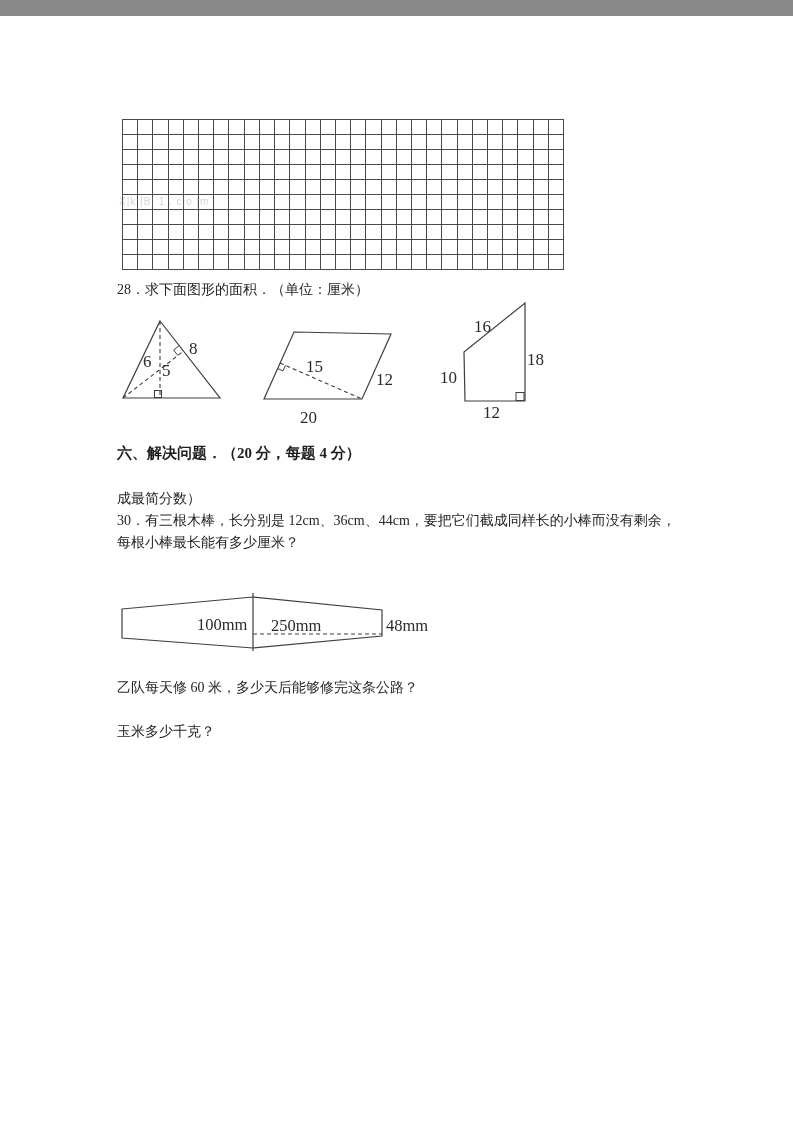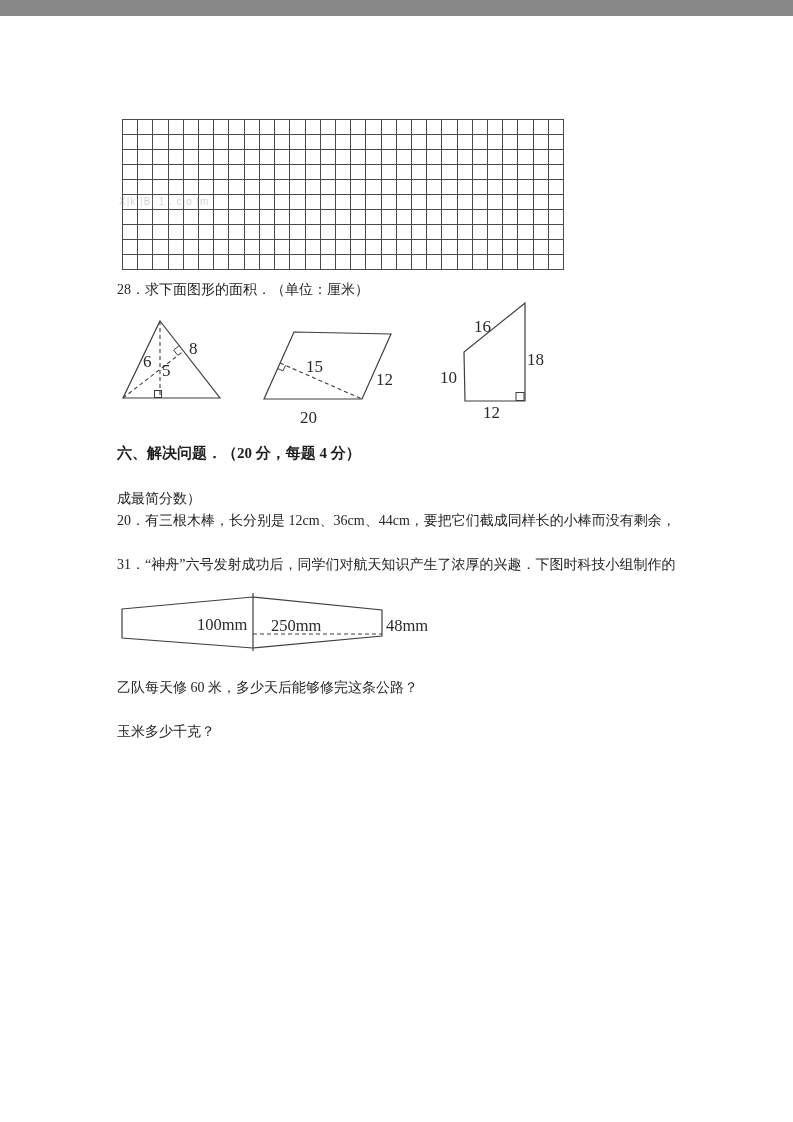--- a/index.html
+++ b/index.html
@@ -73,23 +73,23 @@
       <text class="fig-label" x="440" y="367">10</text>
       <text class="fig-label" x="527" y="349">18</text>
       <text class="fig-label" x="483" y="402">12</text>
     </g>
   </svg>
 
   <div class="tl hdr" style="top:428px">六、解决问题．（20 分，每题 4 分）</div>
 
   <div class="tl" style="top:473px">成最简分数）</div>
 
-  <div class="tl" style="top:495px">20．有三根木棒，长分别是 12cm、36cm、44cm，要把它们截成同样长的小棒而没有剩余，</div>
+  <div class="tl" style="top:495px">30．有三根木棒，长分别是 12cm、36cm、44cm，要把它们截成同样长的小棒而没有剩余，</div>
+  <div class="tl" style="top:517px">每根小棒最长能有多少厘米？</div>
 
-  <div class="tl" style="top:539px">31．“神舟”六号发射成功后，同学们对航天知识产生了浓厚的兴趣．下图时科技小组制作的</div>
 
   <svg style="left:100px;top:572px" width="340" height="68" viewBox="100 572 340 68">
     <path class="fig-line" d="M122,593 L253,581 L382,594 L382,620 L253,632 L122,622 Z"></path>
     <path class="fig-line" d="M253,577 L253,635"></path>
     <path class="fig-dash" d="M253,618 L382,618"></path>
     <text class="wing-label" x="197" y="614">100mm</text>
     <text class="wing-label" x="271" y="615">250mm</text>
     <text class="wing-label" x="386" y="615">48mm</text>
   </svg>
 

